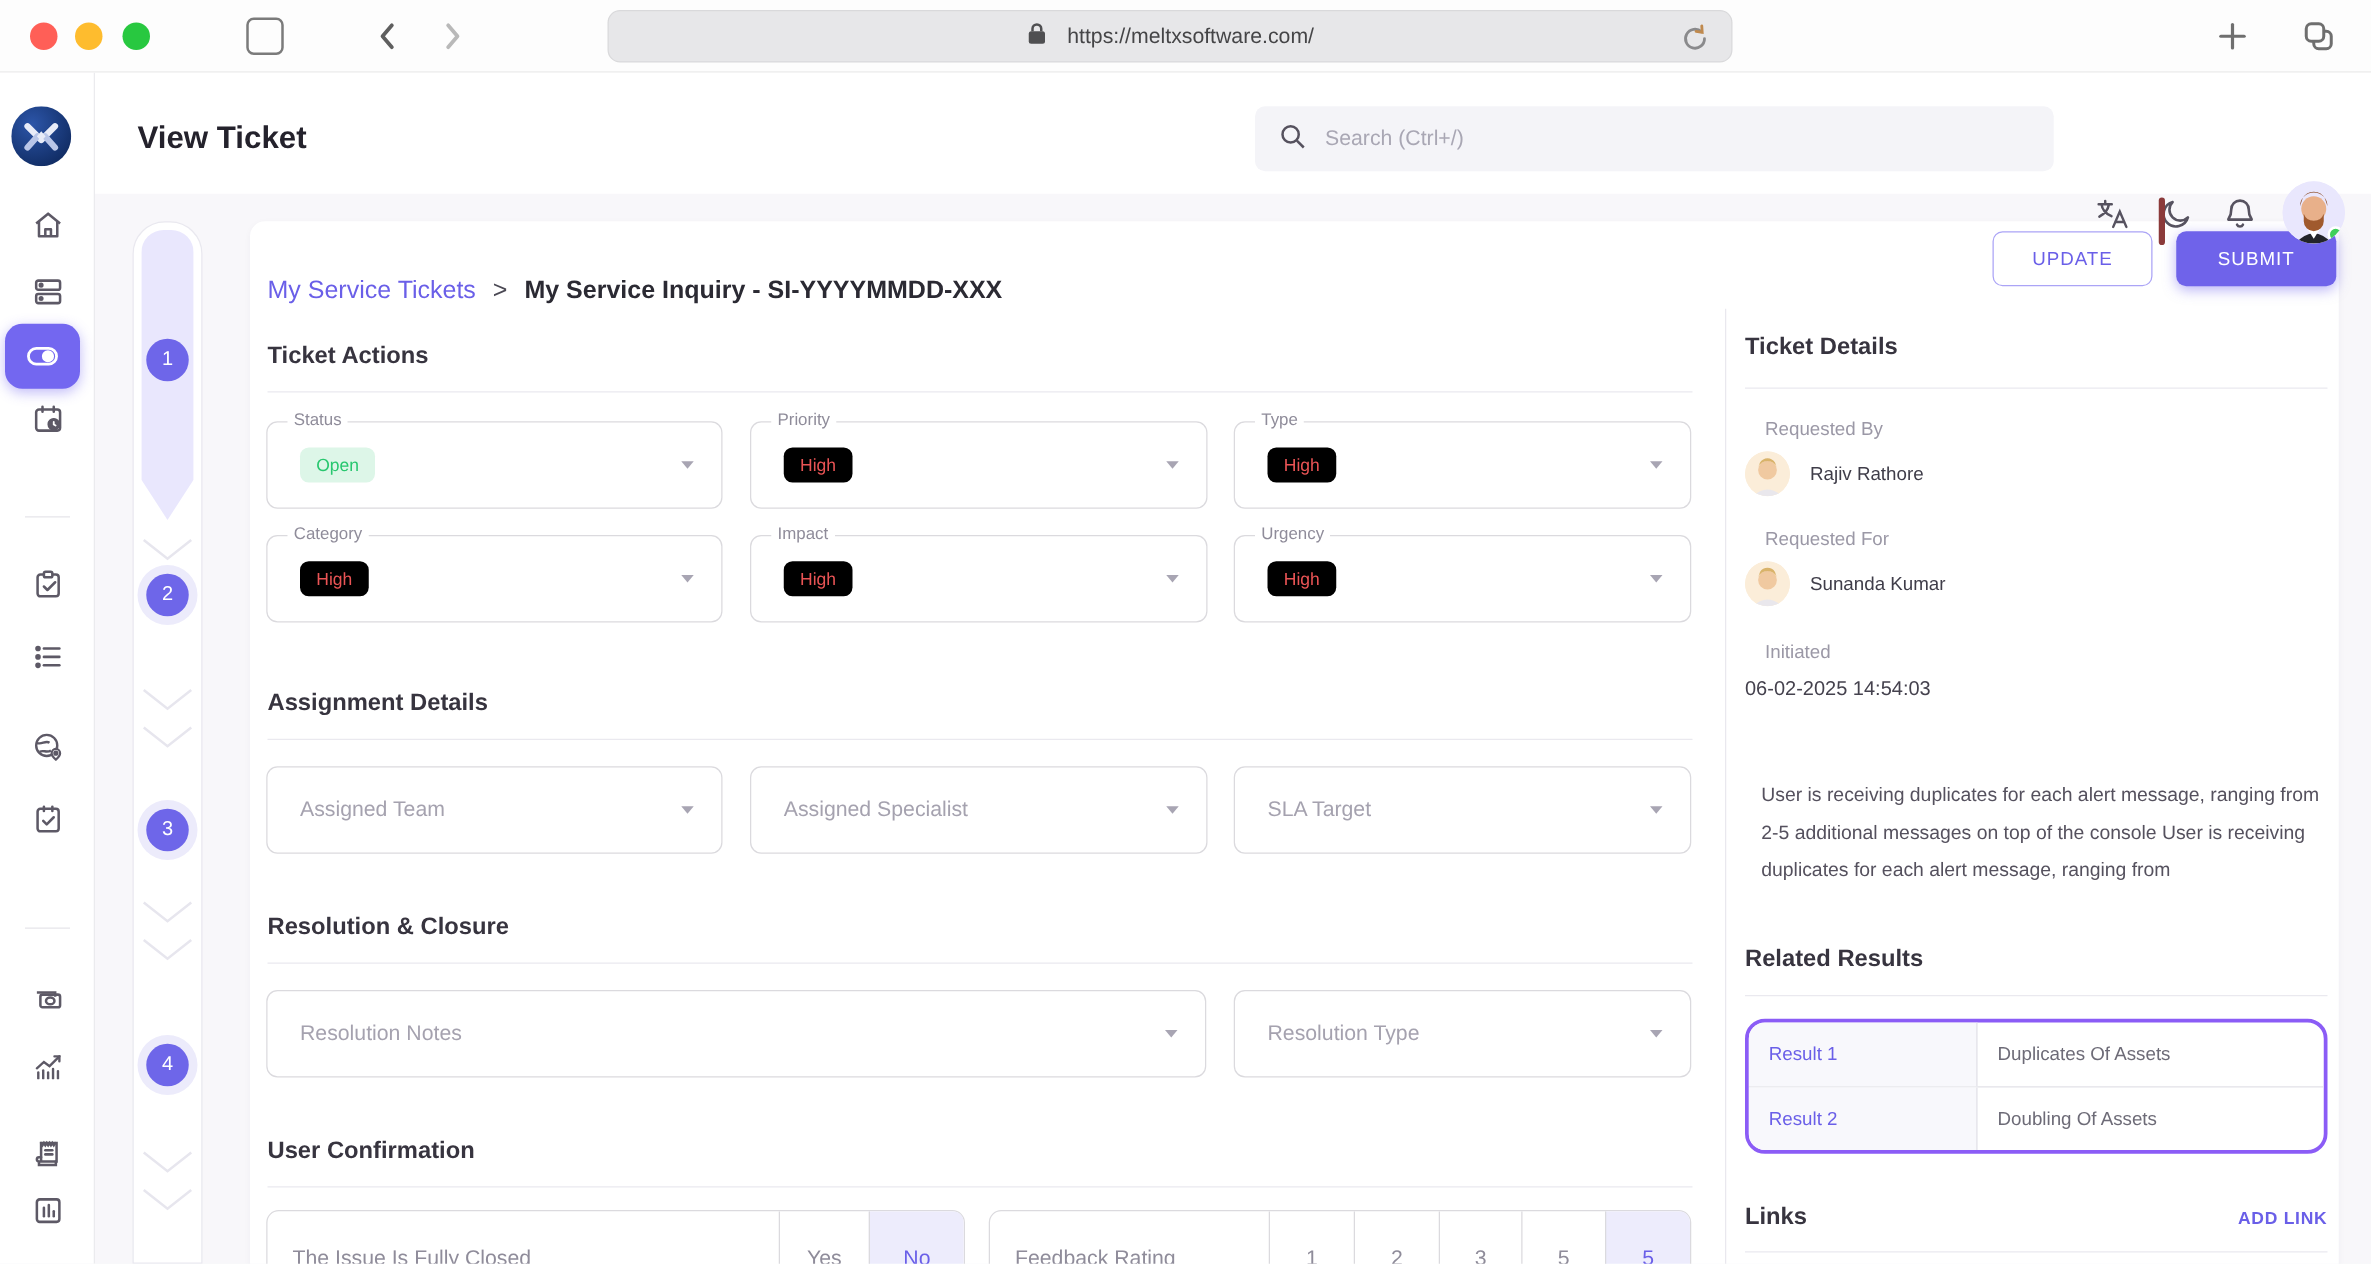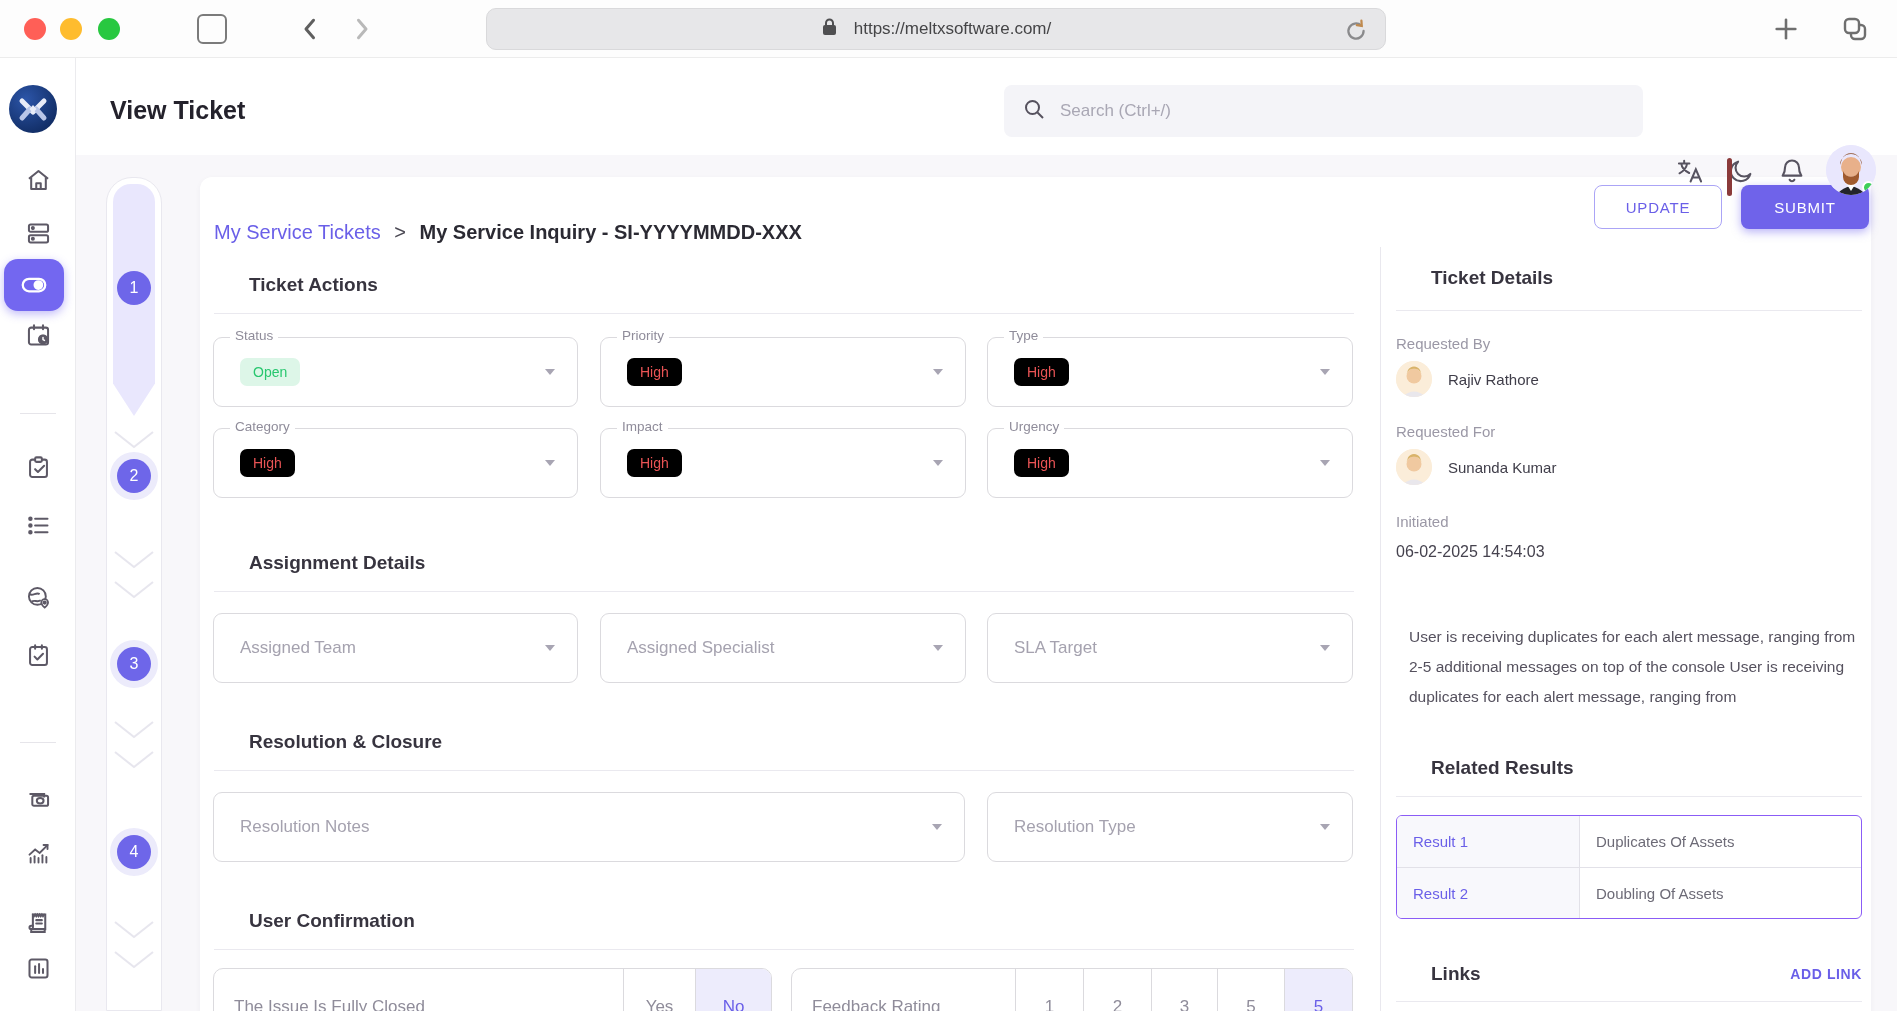--- a/index.html
+++ b/index.html
@@ -76,21 +76,21 @@
   .bc .sep { color:#4b4954; margin:0 8px; }
   .bc .cur { color:#2b2a33; font-weight:600; }
   .btn { position:absolute; top:8px; height:44px; border-radius:8px; font-size:15px;
     letter-spacing:.8px; font-weight:500; display:flex; align-items:center;
     justify-content:center; cursor:pointer; font-family:"Liberation Sans",sans-serif; }
   .btn.outline { left:1394px; width:128px; background:#fff;
     border:1px solid #aba4f6; color:#6a5fe8; }
   .btn.fill { left:1541px; width:128px; background:#6f63ea; border:none; color:#fff;
     box-shadow:0 3px 10px rgba(115,103,240,.5); }
 
-  .h2 { position:absolute; left:14px; font-size:19px; font-weight:600; color:#37343f;margin-left:35px; }
+  .h2 { position:absolute; left:14px; font-size:19px; font-weight:600; color:#37343f; }
   .hr { position:absolute; height:1px; background:#eae9ef; }
 
   .select { position:absolute; height:70px; border:1px solid #dbdade;
     border-radius:9px; background:#fff; display:flex; align-items:center;
     padding:0 26px; }
   .flabel { position:absolute; left:16px; top:-10px; background:#fff; padding:0 5px;
     font-size:13.5px; color:#8f8c9a; }
   .badge { font-size:14px; font-weight:500; padding:6px 13px; border-radius:7px; }
   .badge.green { color:#28c76f; background:#ddf6e8; }
   .badge.red { color:#ea5455; background:#000000;text-align:right; }
@@ -103,28 +103,28 @@
     border-radius:10px; background:#fff; display:flex; overflow:hidden; }
   .segcell { display:flex; align-items:center; justify-content:center;
     font-size:17px; color:#8f8c9a; border-left:1px solid #dbdade; }
   .segcell.first { border-left:none; justify-content:flex-start; padding-left:20px; }
   .segcell.sel { background:#edecfc; color:#6a5fe8; }
 
   
   .panel { position:absolute; left:1180px; top:70px; width:491px; height:930px;
     border-left:1px solid #e9e8ee; }
   .pin { position:absolute; left:15px; width:466px; }
-  .glabel { font-size:15px; color:#9b98a6; }
+  .glabel { font-size:15px; color:#9b98a6;margin-left:16px; }
   .pname { font-size:15px; color:#3f3d49; font-weight:500; }
   .pavatar { width:36px; height:36px; border-radius:50%; background:#fbedd9;
     overflow:hidden; flex:0 0 36px; }
   .avrow { display:flex; align-items:center; gap:16px; }
   .desc { font-size:15.5px; color:#55515e; line-height:30px; width:452px;margin-left:13px; }
   .rtable { position:absolute; left:15px; width:466px;
-    border:1px solid #8b5cf6; border-radius:6px; border-collapse:collapse;
+    border:3px solid #8b5cf6; border-radius:16px; border-collapse:collapse;
     overflow:hidden; }
   .rtable .row { display:flex; height:51px; border-top:1px solid #e2e1e8; }
   .rtable .row:first-child { border-top:none; }
   .rtable .k { width:183px; background:#f8f8fc; color:#6a5fe8; font-size:15px;
     display:flex; align-items:center; padding-left:16px;
     border-right:1px solid #e2e1e8; }
   .rtable .v { flex:1; color:#6d6b77; font-size:15px; display:flex;
     align-items:center; padding-left:16px; }
   .addlink { position:absolute; right:0; top:3px; color:#6a5fe8; font-size:14px;
     font-weight:600; letter-spacing:.6px; cursor:pointer; }

